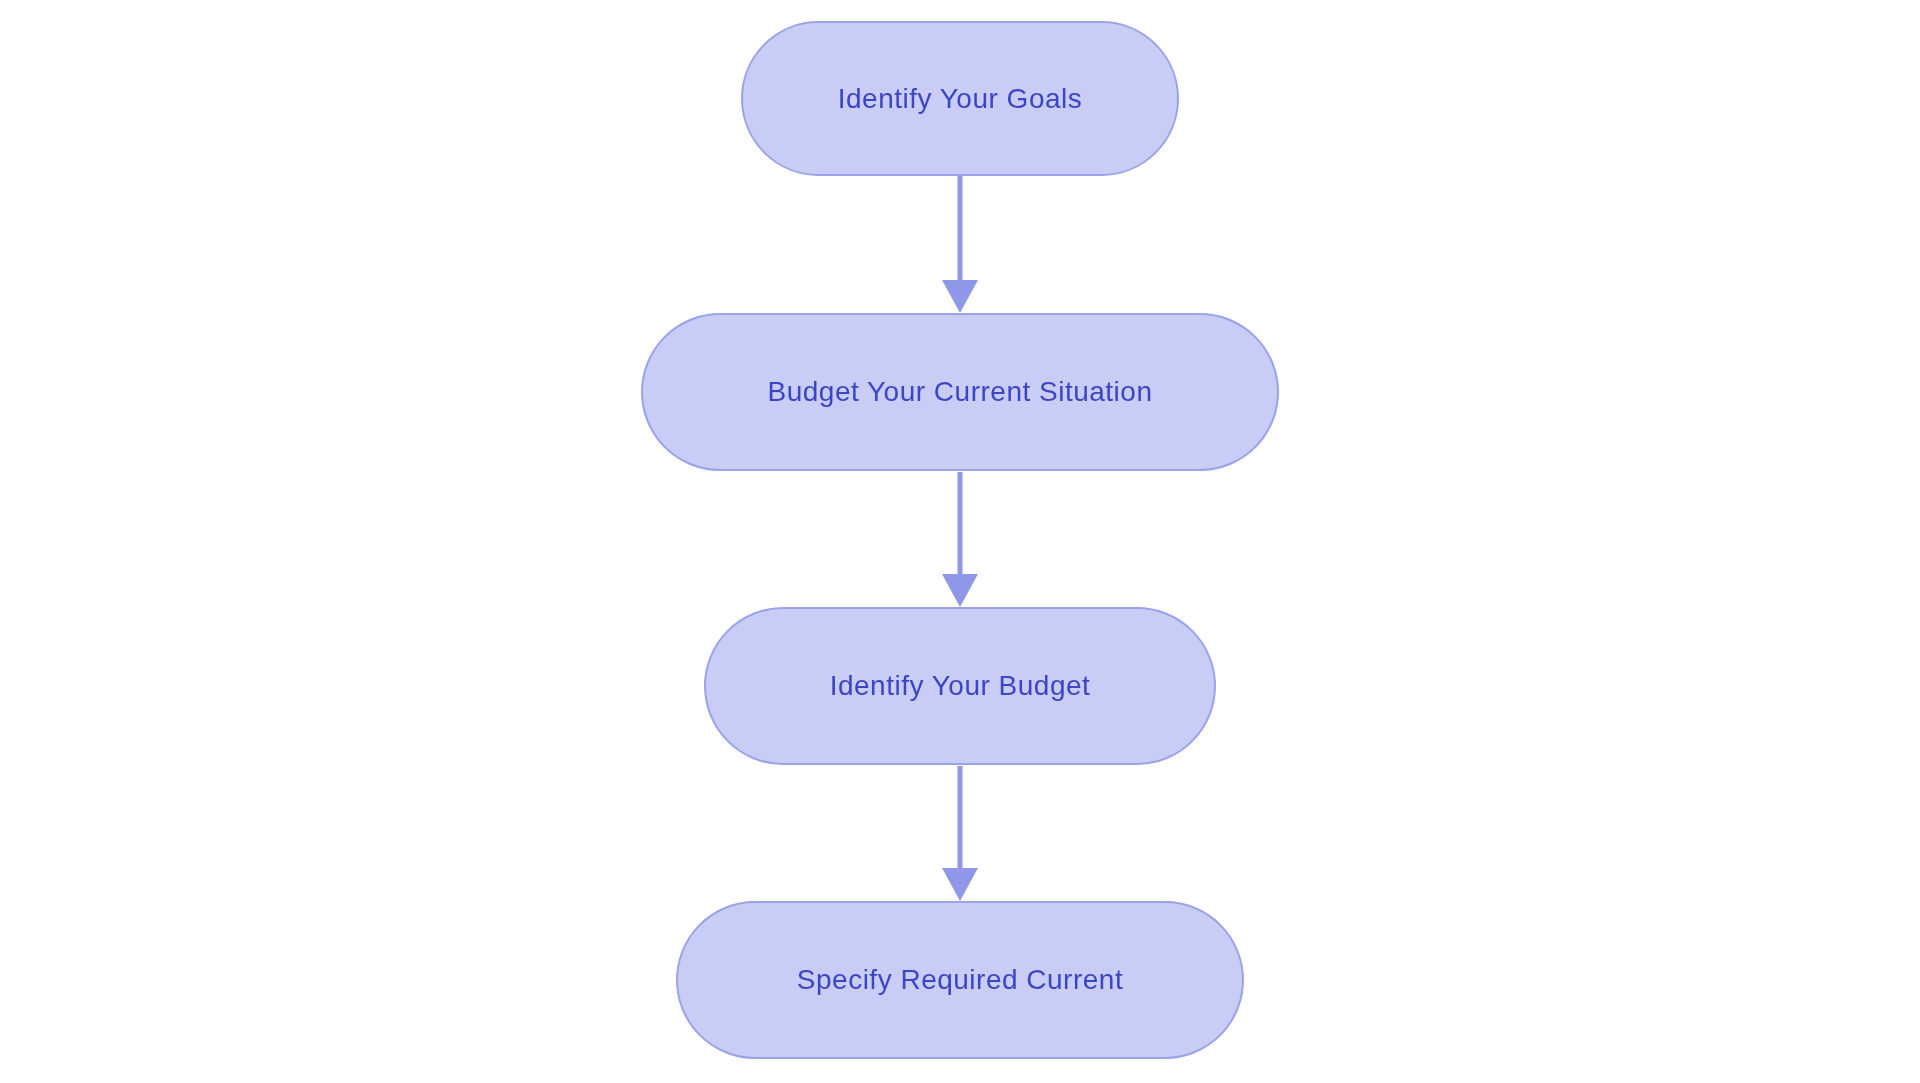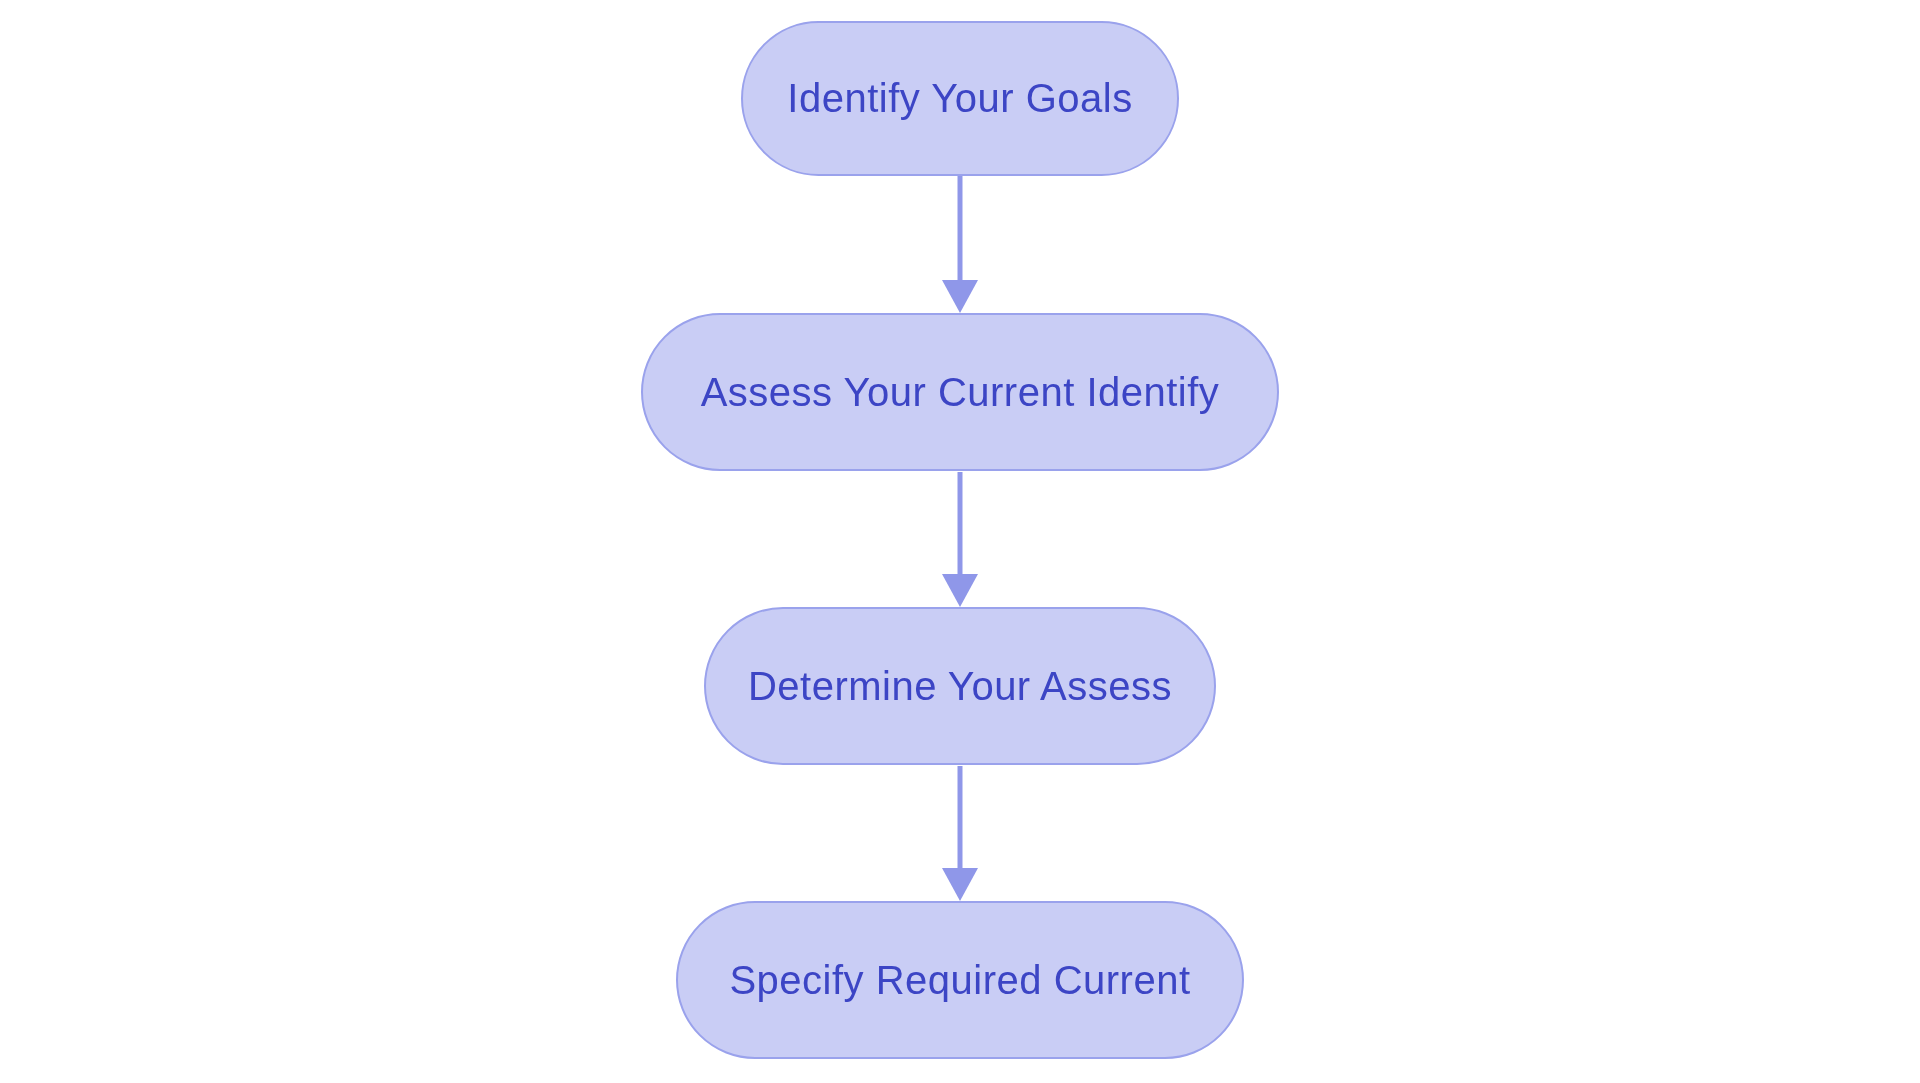--- a/index.html
+++ b/index.html
@@ -23,21 +23,21 @@
   }
   .node {
     position: absolute;
     display: flex;
     align-items: center;
     justify-content: center;
     background: var(--node-fill);
     border: 2px solid var(--node-border);
     border-radius: 79px;
     color: var(--text-color);
-    font-size: 40px;
+    font-size: 28px;
     font-weight: 400;
     letter-spacing: 0.5px;
     text-align: center;
     white-space: nowrap;
   }
   .node-1 { left: 741px; top: 21px;  width: 438px; height: 155px; }
   .node-2 { left: 641px; top: 313px; width: 638px; height: 158px; }
   .node-3 { left: 704px; top: 607px; width: 512px; height: 158px; }
   .node-4 { left: 676px; top: 901px; width: 568px; height: 158px; }
 
@@ -78,30 +78,30 @@
   <div class="node node-1">
     <span>Identify Your Goals</span>
   </div>
 
   <div class="arrow arrow-1">
     <div class="arrow-line"></div>
     <div class="arrow-head"></div>
   </div>
 
   <div class="node node-2">
-    <span>Assess Your Current Identify</span>
+    <span>Budget Your Current Situation</span>
   </div>
 
   <div class="arrow arrow-2">
     <div class="arrow-line"></div>
     <div class="arrow-head"></div>
   </div>
 
   <div class="node node-3">
-    <span>Determine Your Assess</span>
+    <span>Identify Your Budget</span>
   </div>
 
   <div class="arrow arrow-3">
     <div class="arrow-line"></div>
     <div class="arrow-head"></div>
   </div>
 
   <div class="node node-4">
     <span>Specify Required Current</span>
   </div>

